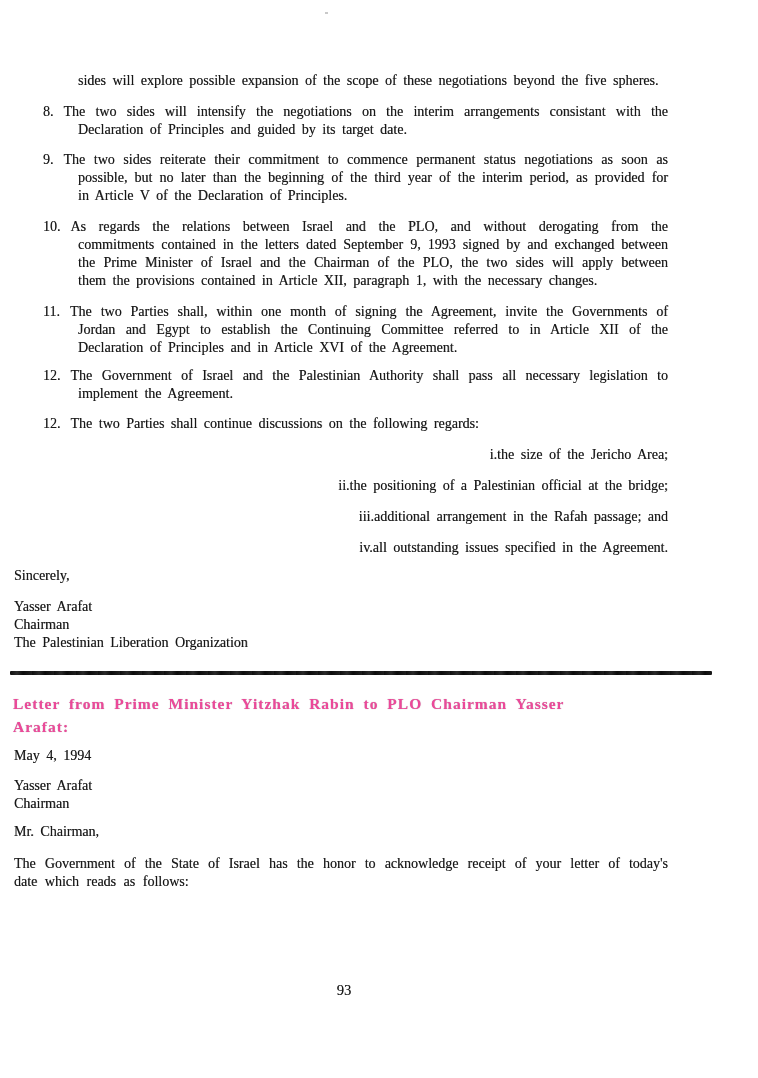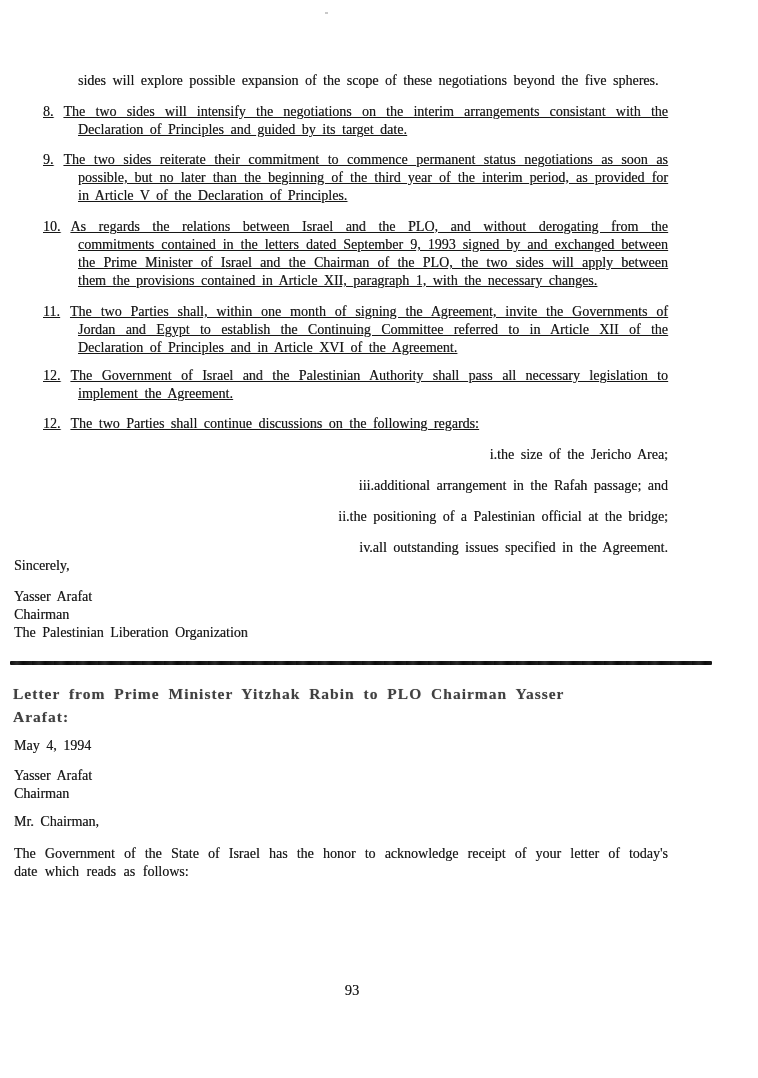--- a/index.html
+++ b/index.html
@@ -26,74 +26,73 @@
   }
   .cont-par {
     margin: 0 90px 0 78px;
     text-align: justify;
   }
   .num-item {
     margin: 13px 90px 0 43px;
     padding-left: 35px;
     text-indent: -35px;
     text-align: justify;
-    text-decoration: underline;
   }
   .num-item .num { margin-right: 10px; }
   .mt12 { margin-top: 12px; }
   .mt10 { margin-top: 10px; }
   .sub-item {
     margin: 13px 90px 0 43px;
     padding-left: 74px;
     text-indent: -24px;
     text-align: right;
   }
   .sub-item .rnum {
     display: inline-block;
     width: 24px;
     text-indent: 0;
   }
   .flush {
     margin-left: 14px;
     margin-right: 90px;
   }
-  .closing { }
+  .closing { margin-top: 10px; }
   .sig-block { margin-top: 13px; }
   .sig-block div { display: block; }
   .divider {
     margin: 19px 0 0 10px;
     width: 702px;
     height: 4px;
     background: repeating-linear-gradient(90deg, #101010 0px, #2a2a2a 7px, #0c0c0c 13px, #1f1f1f 22px);
     border-radius: 1px;
   }
   .faded-heading {
     margin: 17px 60px 0 13px;
     font-size: 15.5px;
     font-weight: bold;
     line-height: 23px;
-    color: #404040;
+    color: #ec4899;
     letter-spacing: 1px;
     word-spacing: 4px;
     filter: blur(0.35px);
     text-shadow: 0 0 1px #b5b5b5;
   }
   .faded-heading span { display: block; }
   .date-line { margin-top: 9px; }
   .sig2-block { margin-top: 12px; }
   .salutation { margin-top: 10px; }
   .body-par {
     margin-top: 14px;
     text-align: justify;
     word-spacing: 4px;
   }
   .page-number {
     position: absolute;
     top: 982px;
-    left: 12px;
+    left: 4px;
     width: 680px;
     text-align: center;
     font-size: 14.5px;
     text-shadow: 0.3px 0 0 rgba(23,23,23,0.55);
   }
   .speck {
     position: absolute;
     top: 12px;
     left: 325px;
     width: 3px;
@@ -117,23 +116,23 @@
   <div class="txt num-item"><span class="num">10.</span><span>As regards the relations between Israel and the PLO, and without derogating from the commitments contained in the letters dated September 9, 1993 signed by and exchanged between the Prime Minister of Israel and the Chairman of the PLO, the two sides will apply between them the provisions contained in Article XII, paragraph 1, with the necessary changes.</span></div>
 
   <div class="txt num-item"><span class="num">11.</span><span>The two Parties shall, within one month of signing the Agreement, invite the Governments of Jordan and Egypt to establish the Continuing Committee referred to in Article XII of the Declaration of Principles and in Article XVI of the Agreement.</span></div>
 
   <div class="txt num-item mt10"><span class="num">12.</span><span>The Government of Israel and the Palestinian Authority shall pass all necessary legislation to implement the Agreement.</span></div>
 
   <div class="txt num-item mt12"><span class="num">12.</span><span>The two Parties shall continue discussions on the following regards:</span></div>
 
   <div class="txt sub-item mt10"><span class="rnum">i.</span><span>the size of the Jericho Area;</span></div>
 
+  <div class="txt sub-item"><span class="rnum">ii.</span><span>the positioning of a Palestinian official at the bridge;</span></div>
+
   <div class="txt sub-item"><span class="rnum">iii.</span><span>additional arrangement in the Rafah passage; and</span></div>
-
-  <div class="txt sub-item"><span class="rnum">ii.</span><span>the positioning of a Palestinian official at the bridge;</span></div>
 
   <div class="txt sub-item"><span class="rnum">iv.</span><span>all outstanding issues specified in the Agreement.</span></div>
 
   <div class="txt flush closing">Sincerely,</div>
 
   <div class="txt flush sig-block">
     <div>Yasser Arafat</div>
     <div>Chairman</div>
     <div>The Palestinian Liberation Organization</div>
   </div>

